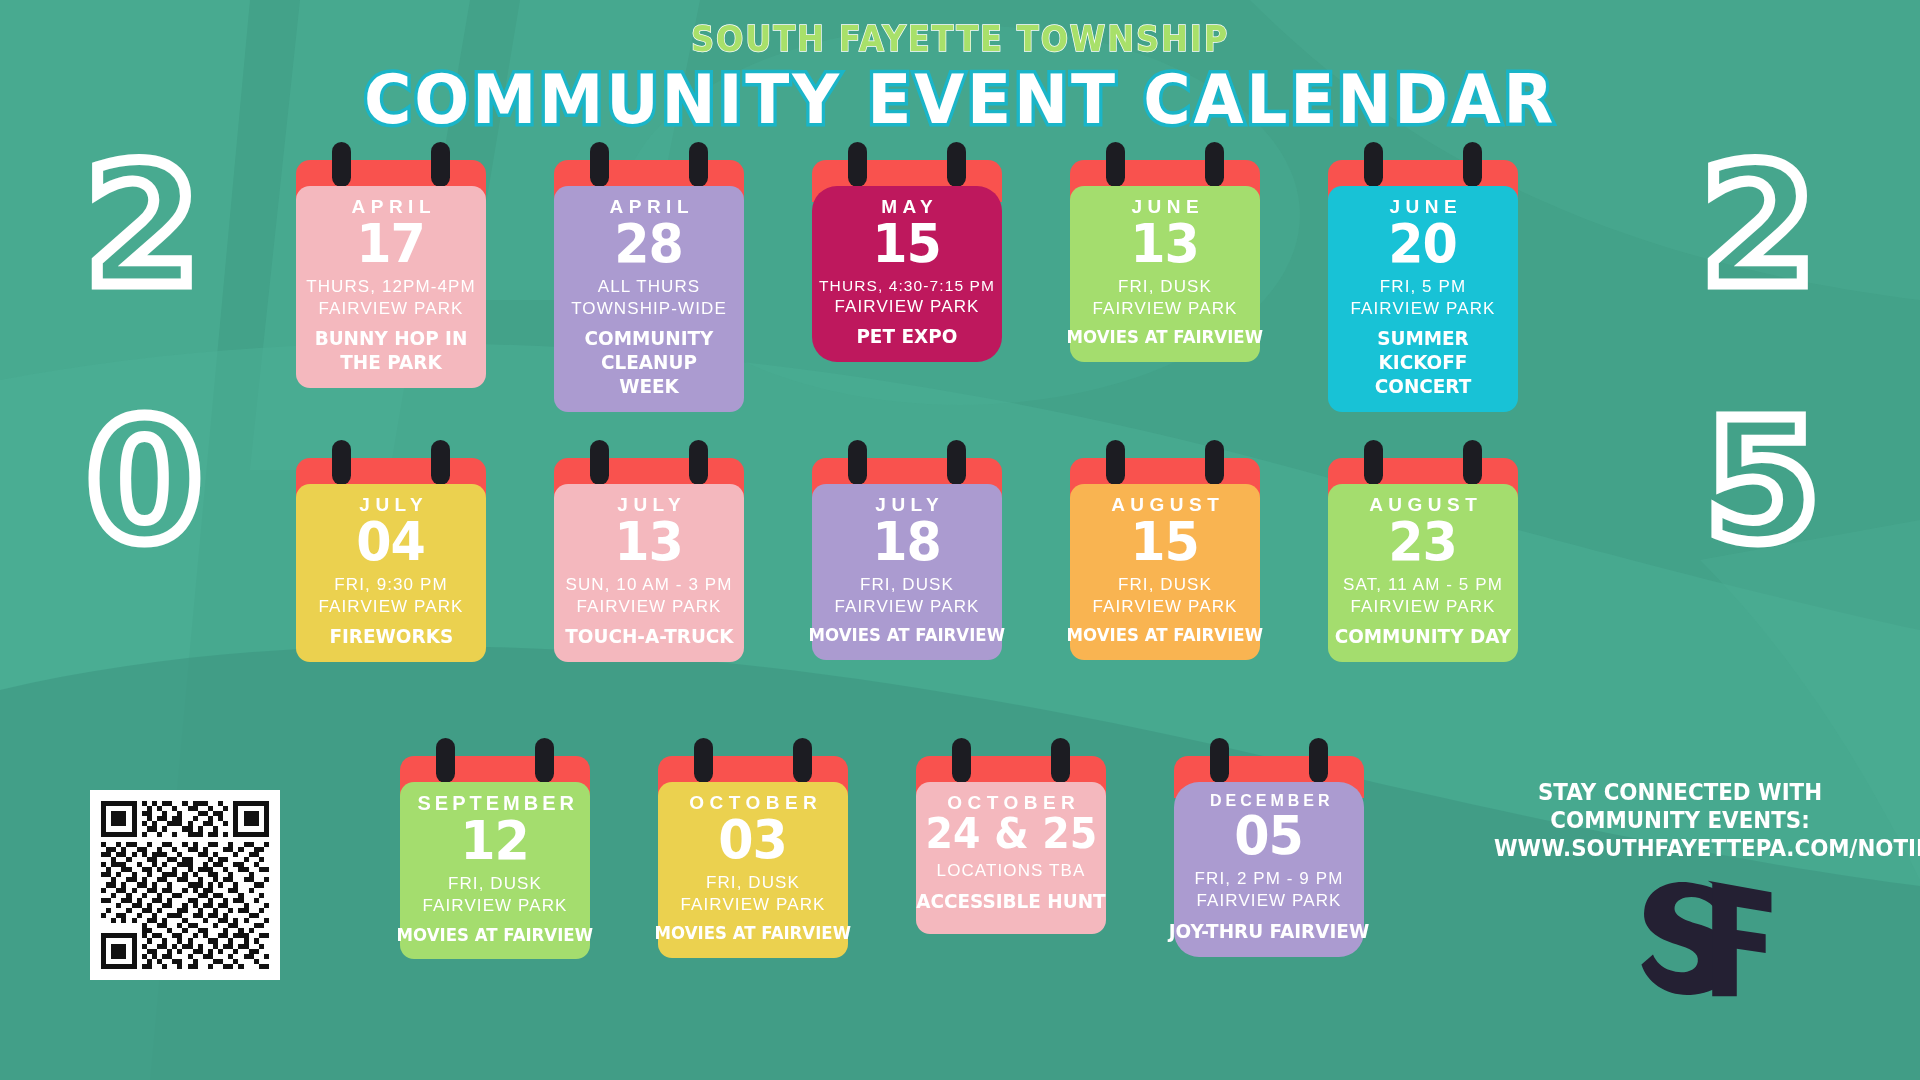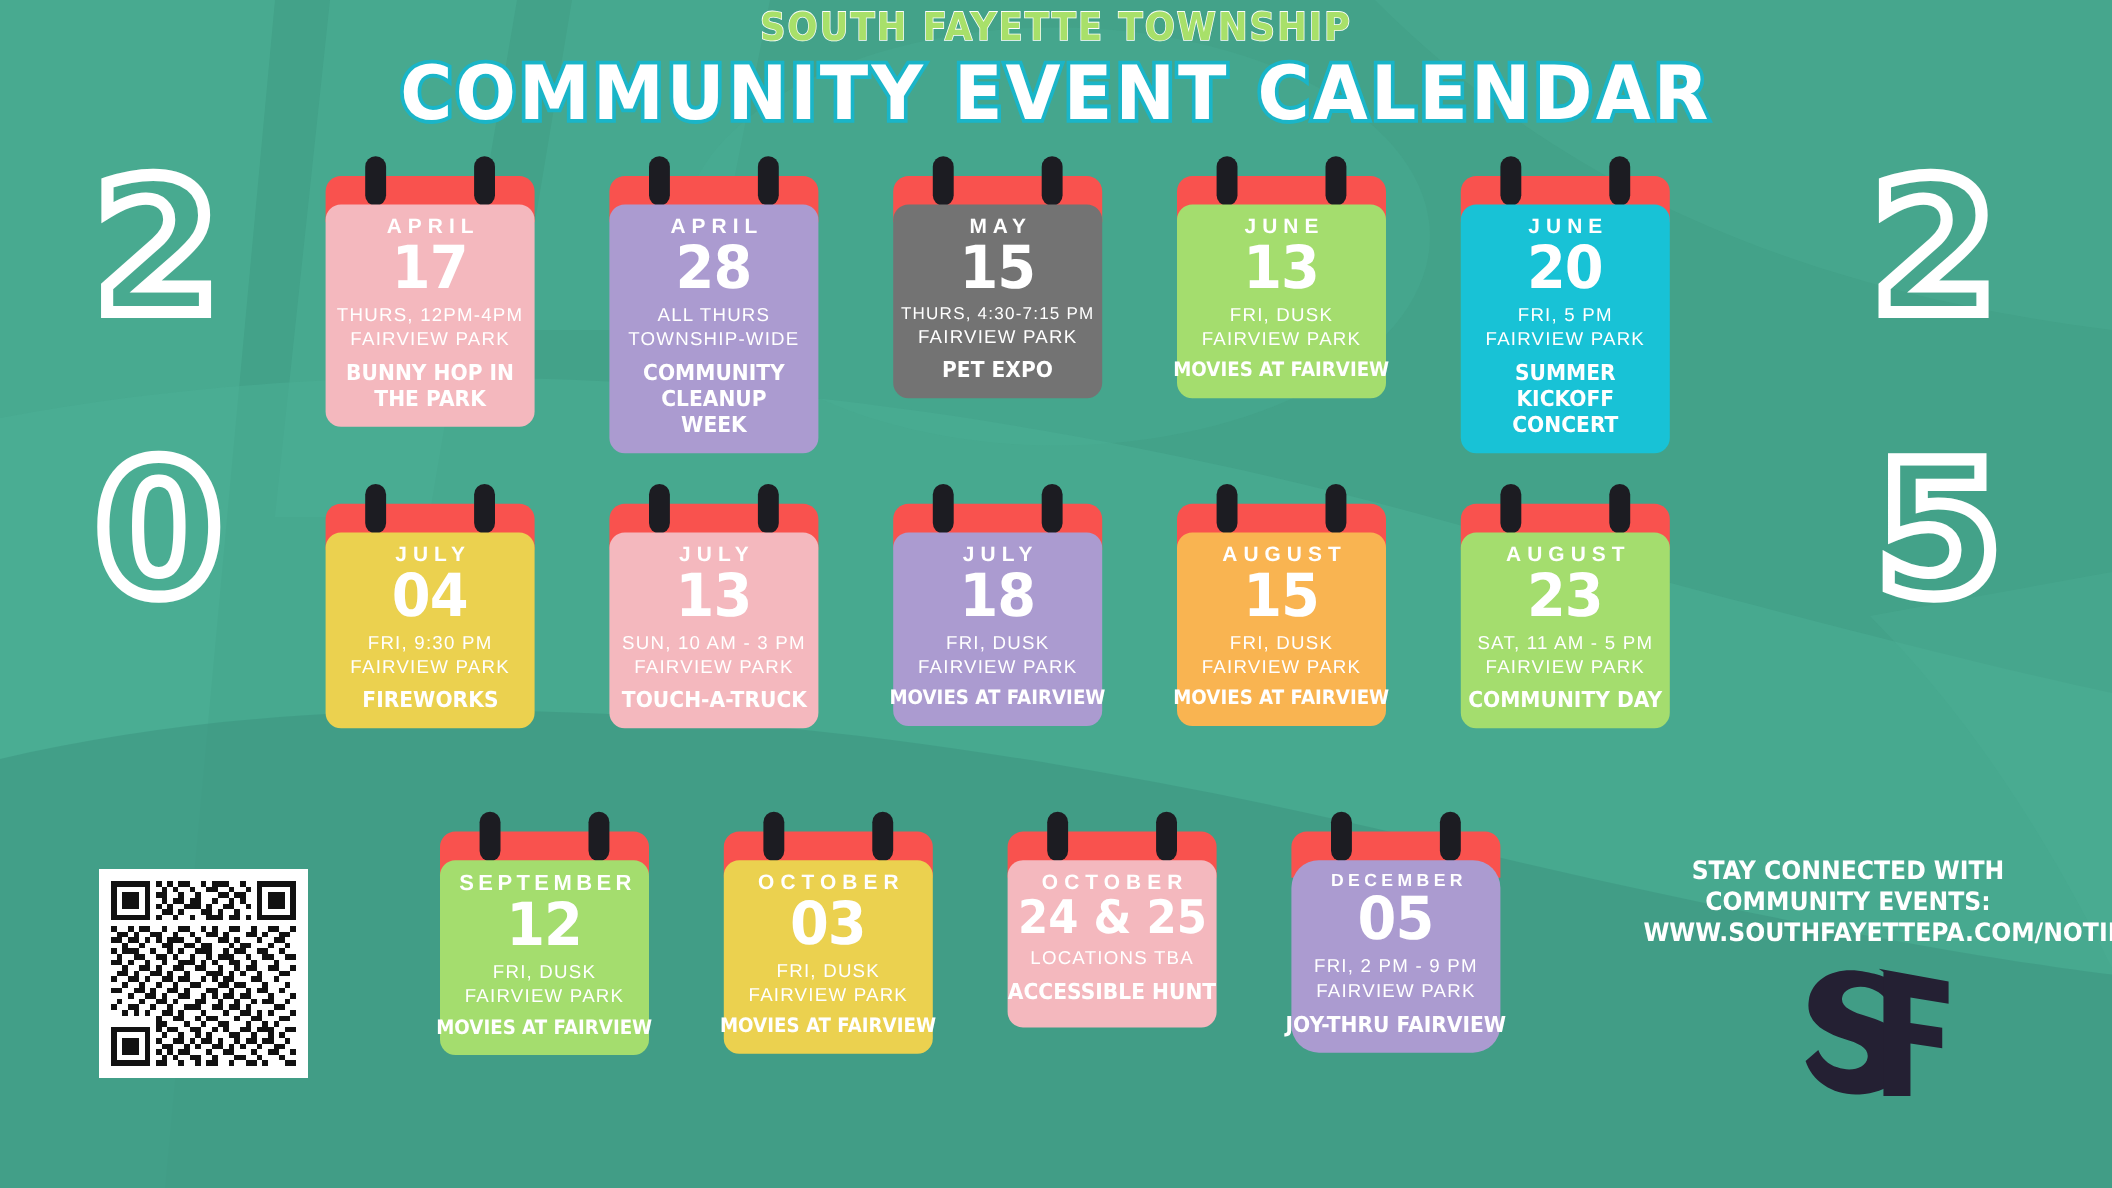--- a/index.html
+++ b/index.html
@@ -16,21 +16,21 @@
     width:1920px; height:1080px;
     background:#43a289;
     overflow:hidden;
   }
 
   
   .bg-waves { position:absolute; inset:0; width:100%; height:100%; }
 
   
   .head-wrap {
-    position:absolute; top:6px; left:0; width:100%;
+    position:absolute; top:20px; left:0; width:100%;
     text-align:center; z-index:5;
   }
   .kicker {
     font-family:"DejaVu Sans", sans-serif;
     font-weight:700;
     font-size:35px;
     letter-spacing:2px;
     color:#a8e06a;
     -webkit-text-stroke:1.5px #ffffff;
     paint-order:stroke fill;
@@ -246,21 +246,21 @@
             <div>TOWNSHIP-WIDE</div>
           </div>
           <div class="event wrap">COMMUNITY CLEANUP WEEK</div>
         </div>
       </div>
       <div class="cal" style="left: 812px; top: 160px;">
         <div class="top">
           <div class="pin l"></div>
           <div class="pin r"></div>
         </div>
-        <div class="body" style="background: #737373;">
+        <div class="body" style="background: #be185d; border-radius: 25px;">
           <div class="month">MAY</div>
           <div class="day">15</div>
           <div class="detail">
             <div style="font-size: 15.5px;">THURS, 4:30-7:15 PM</div>
             <div>FAIRVIEW PARK</div>
           </div>
           <div class="event">PET EXPO</div>
         </div>
       </div>
       <div class="cal" style="left: 1070px; top: 160px;">

